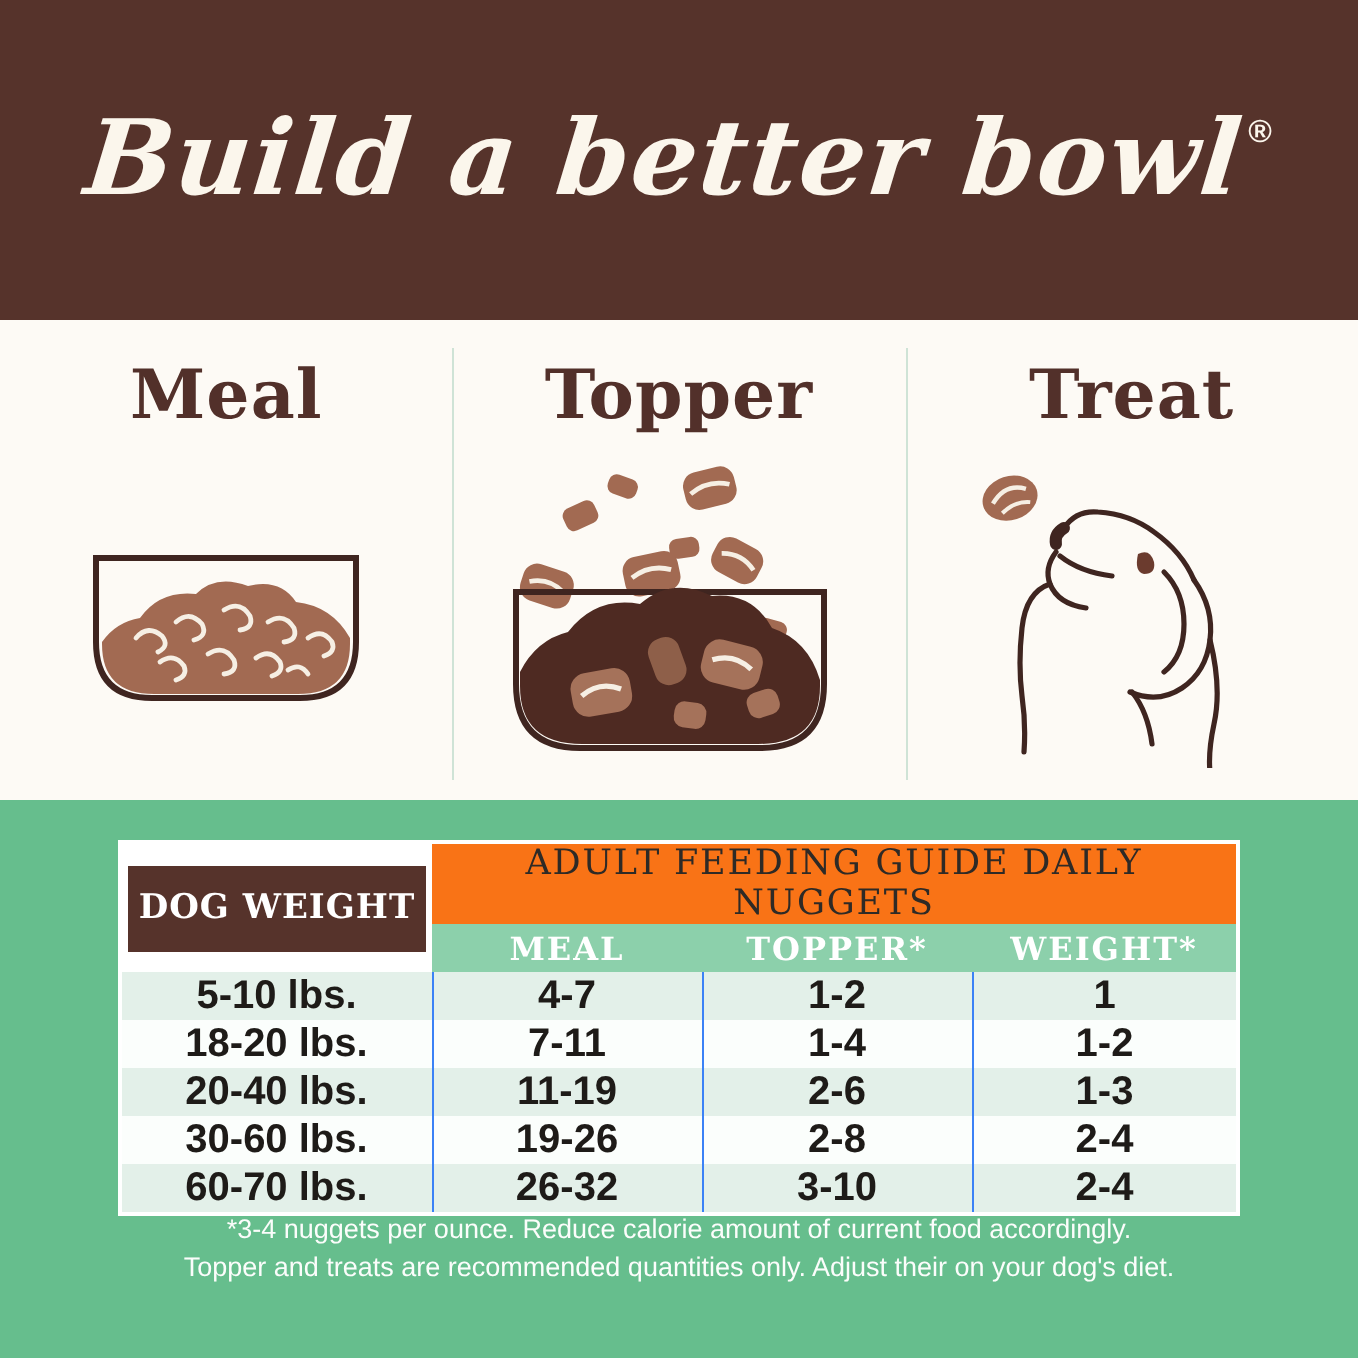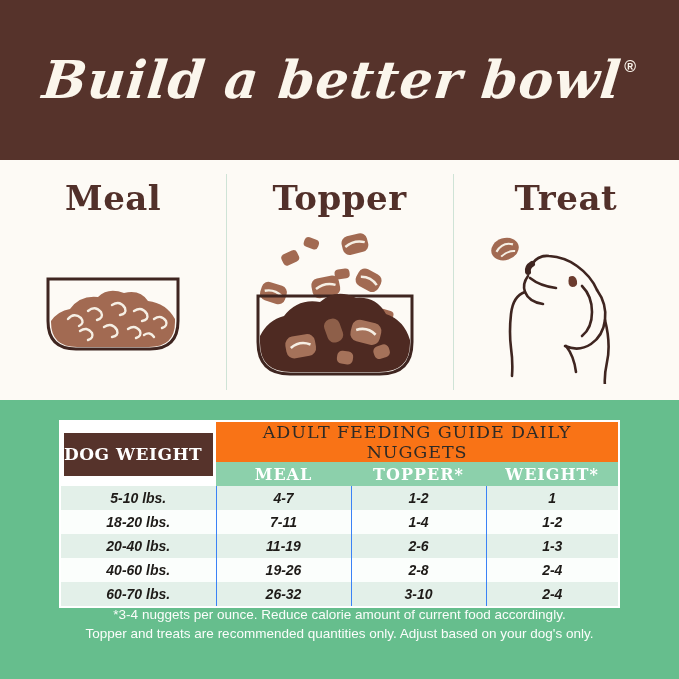--- a/index.html
+++ b/index.html
@@ -72,38 +72,38 @@
 
   .hdr-row td{background:#f97316;height:25px;vertical-align:middle;}
   .dogw-cell{
     background:#FFFFFF !important;
     width:155px;padding:3px !important;
   }
   .dogw-box{
     background:#56332B;color:#FFFFFF;
     font-family:"DejaVu Serif", serif;font-weight:bold;
     font-size:17px;letter-spacing:.5px;
-    line-height:43px;height:43px;
+    text-align:center;line-height:43px;height:43px;
   }
   .adult-head{
     font-family:"DejaVu Serif", serif;
     font-size:17.5px;color:#2E2A26;letter-spacing:.9px;
     text-align:center;
   }
   .sub-row td{background:#8CD0AB;height:24px;vertical-align:middle;}
   .sub-head{
     font-family:"DejaVu Serif", serif;font-weight:bold;
     font-size:16px;color:#FFFFFF;letter-spacing:1px;text-align:center;
   }
 
   .body-row td{
     height:24px;
     font-family:"Liberation Sans", sans-serif;
-    font-weight:bold;font-size:14px;color:#1E1B18;
-    text-align:center;vertical-align:middle;font-style:italic;
+    font-weight:bold;font-size:20px;color:#1E1B18;
+    text-align:center;vertical-align:middle;
   }
   .body-row.odd td{background:#E3F0E9;}
   .body-row.even td{background:#FBFEFC;}
   .body-row td.divl{border-left:1px solid #3b82f6;}
 
   .footnote{
     position:absolute;left:0;top:205px;width:679px;text-align:center;
     font-family:"Liberation Sans", sans-serif;
     font-size:13.5px;color:#FBFDFB;line-height:19px;
   }
@@ -280,35 +280,35 @@
             <td class="divl">1-4</td>
             <td class="divl">1-2</td>
           </tr>
           <tr class="body-row odd">
             <td>20-40 lbs.</td>
             <td class="divl">11-19</td>
             <td class="divl">2-6</td>
             <td class="divl">1-3</td>
           </tr>
           <tr class="body-row even">
-            <td>40-60 lbs.</td>
+            <td>30-60 lbs.</td>
             <td class="divl">19-26</td>
             <td class="divl">2-8</td>
             <td class="divl">2-4</td>
           </tr>
           <tr class="body-row odd">
             <td>60-70 lbs.</td>
             <td class="divl">26-32</td>
             <td class="divl">3-10</td>
             <td class="divl">2-4</td>
           </tr>
         </tbody>
       </table>
     </div>
 
     <div class="footnote">
       <div>*3-4 nuggets per ounce. Reduce calorie amount of current food accordingly.</div>
-      <div>Topper and treats are recommended quantities only. Adjust based on your dog's only.</div>
+      <div>Topper and treats are recommended quantities only. Adjust their on your dog's diet.</div>
     </div>
 
   </div>
 
 </div>
 
 </body></html>

